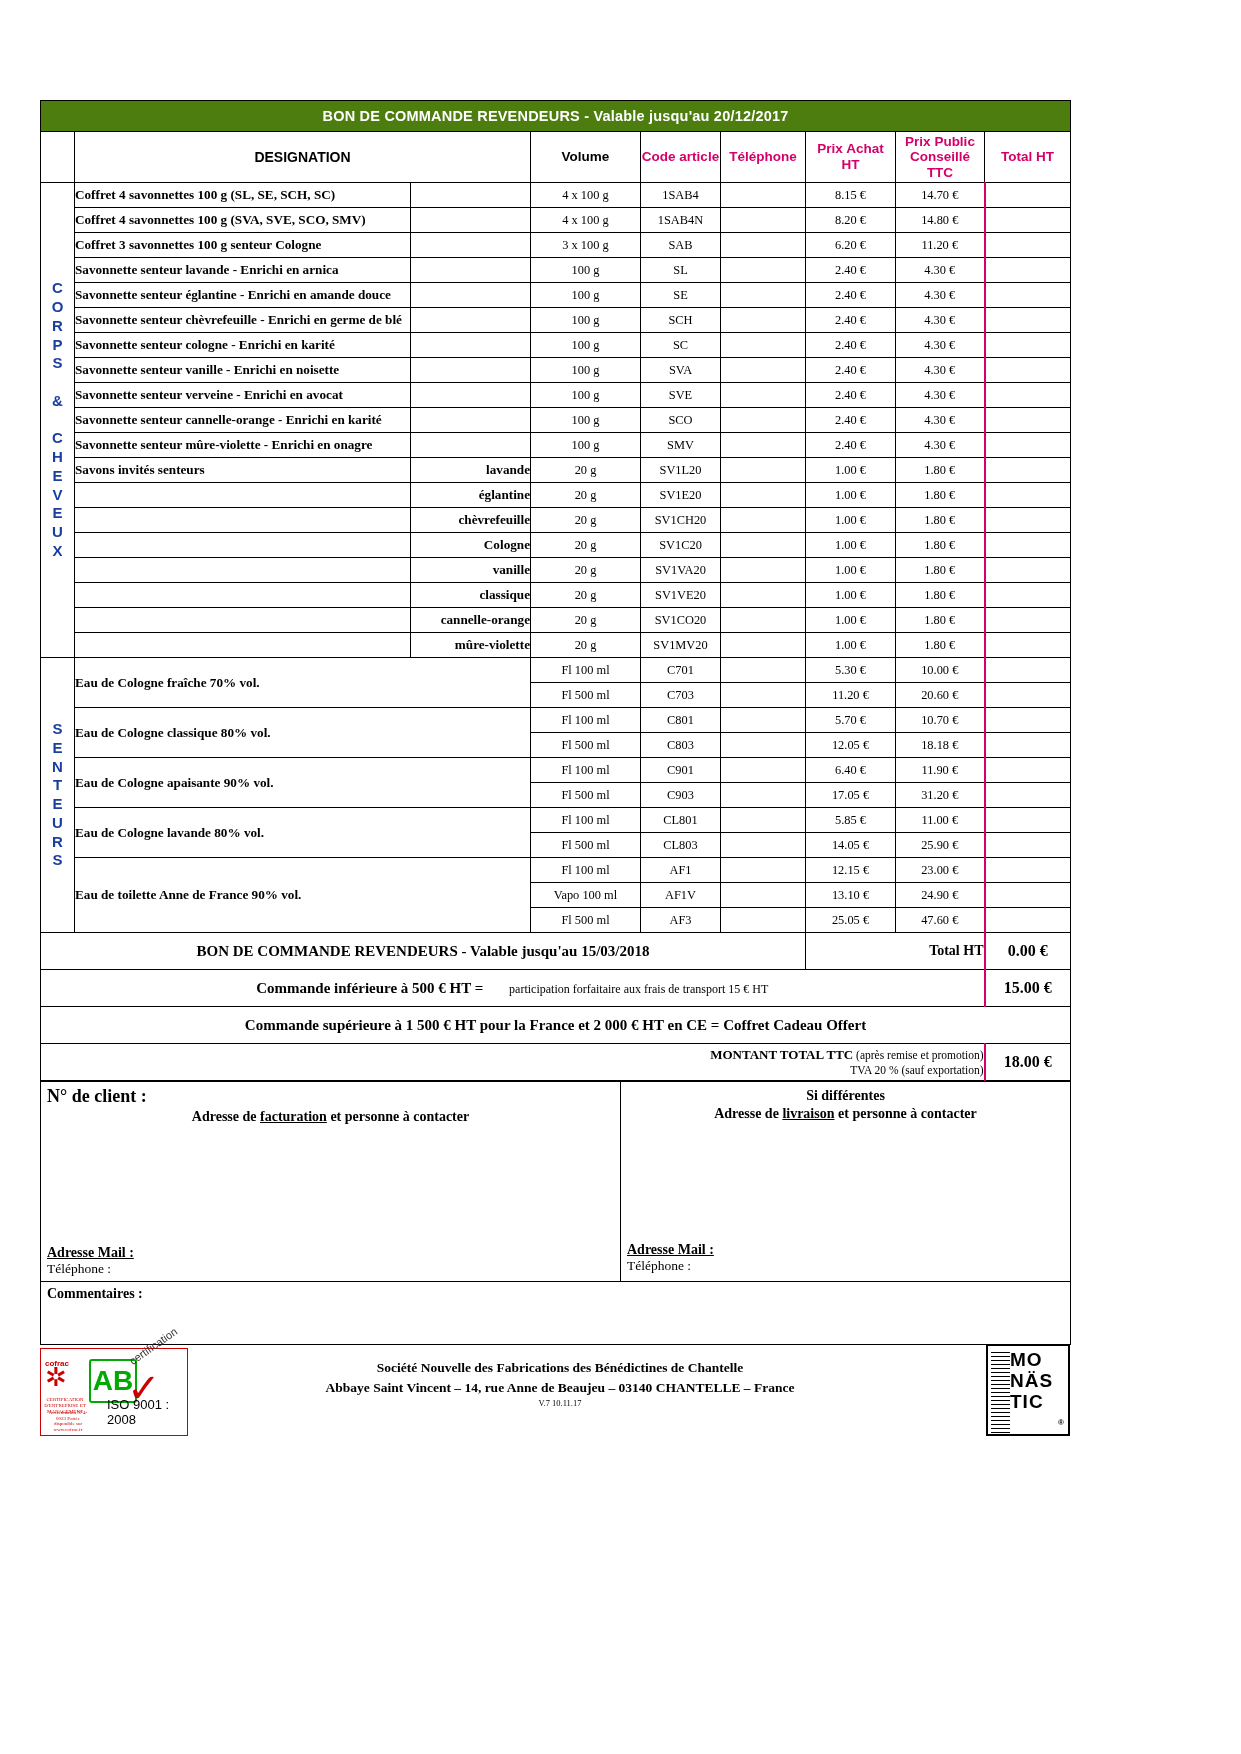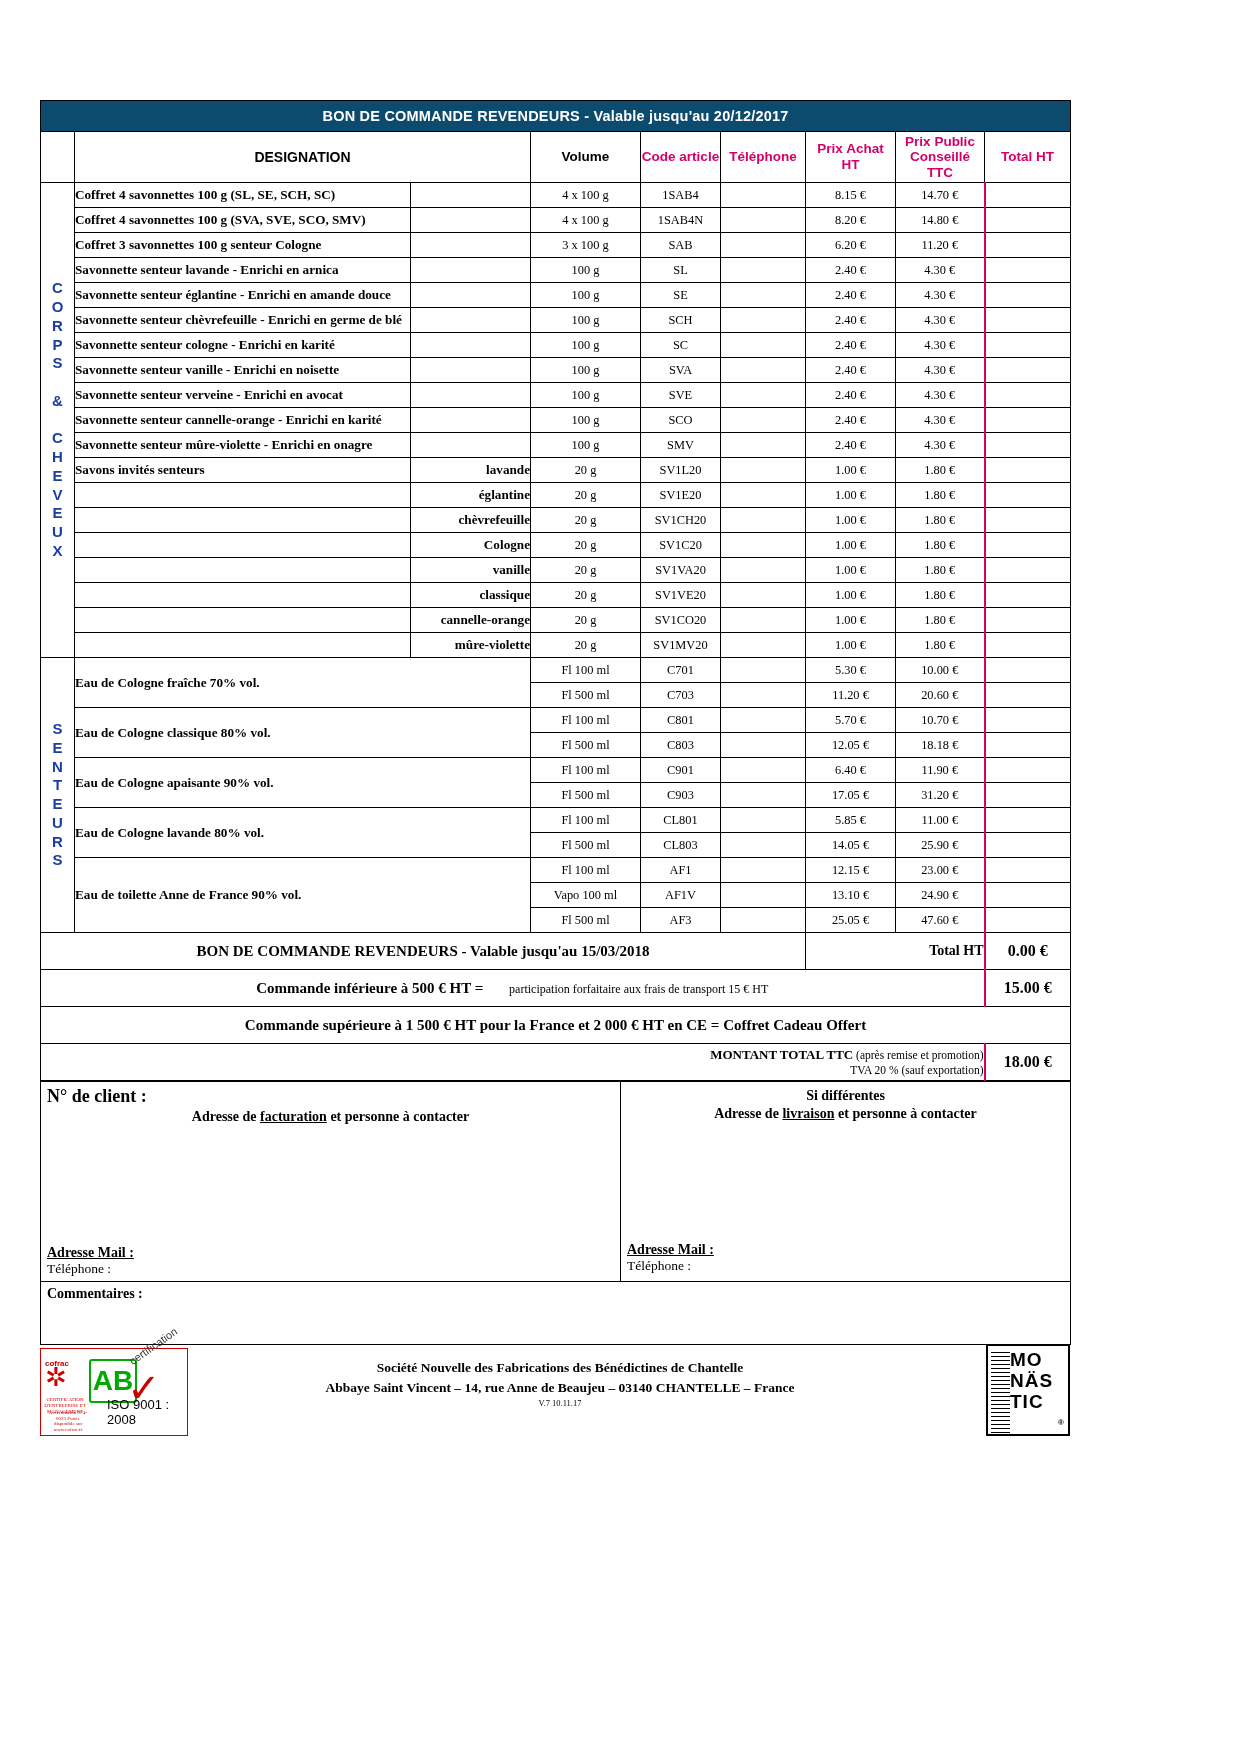--- a/index.html
+++ b/index.html
@@ -31,21 +31,21 @@
     border-collapse: collapse;
     width: 1030px;
     table-layout: fixed;
   }
   table.main td, table.main th {
     border: 1px solid #000;
     padding: 0;
     vertical-align: middle;
   }
   .title-bar {
-    background: #0c4a6e;
+    background: #4d7c0f;
     color: #ffffff;
     font-family: "Liberation Sans", sans-serif;
     font-weight: bold;
     font-size: 14.5px;
     text-align: center;
     height: 30px;
     letter-spacing: .2px;
   }
   .hdr {
     font-family: "Liberation Sans", sans-serif;

